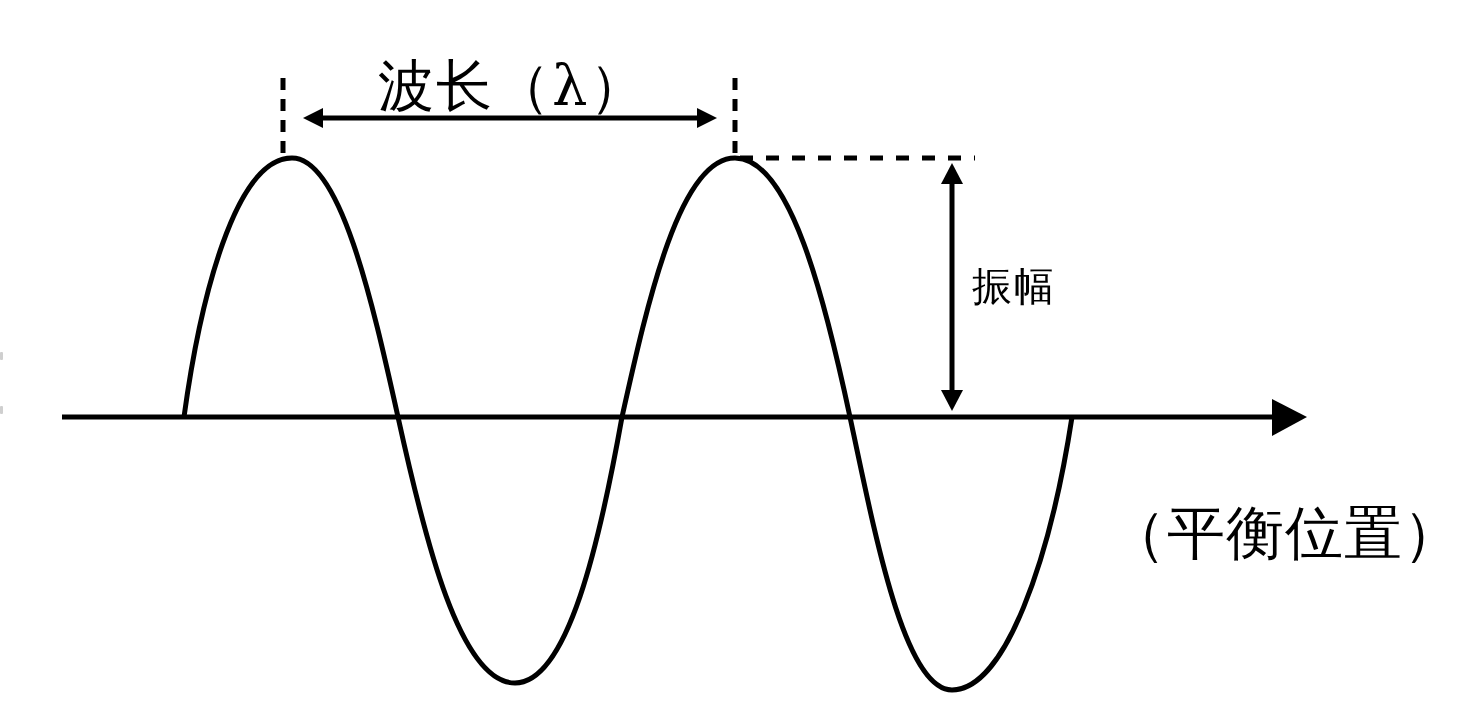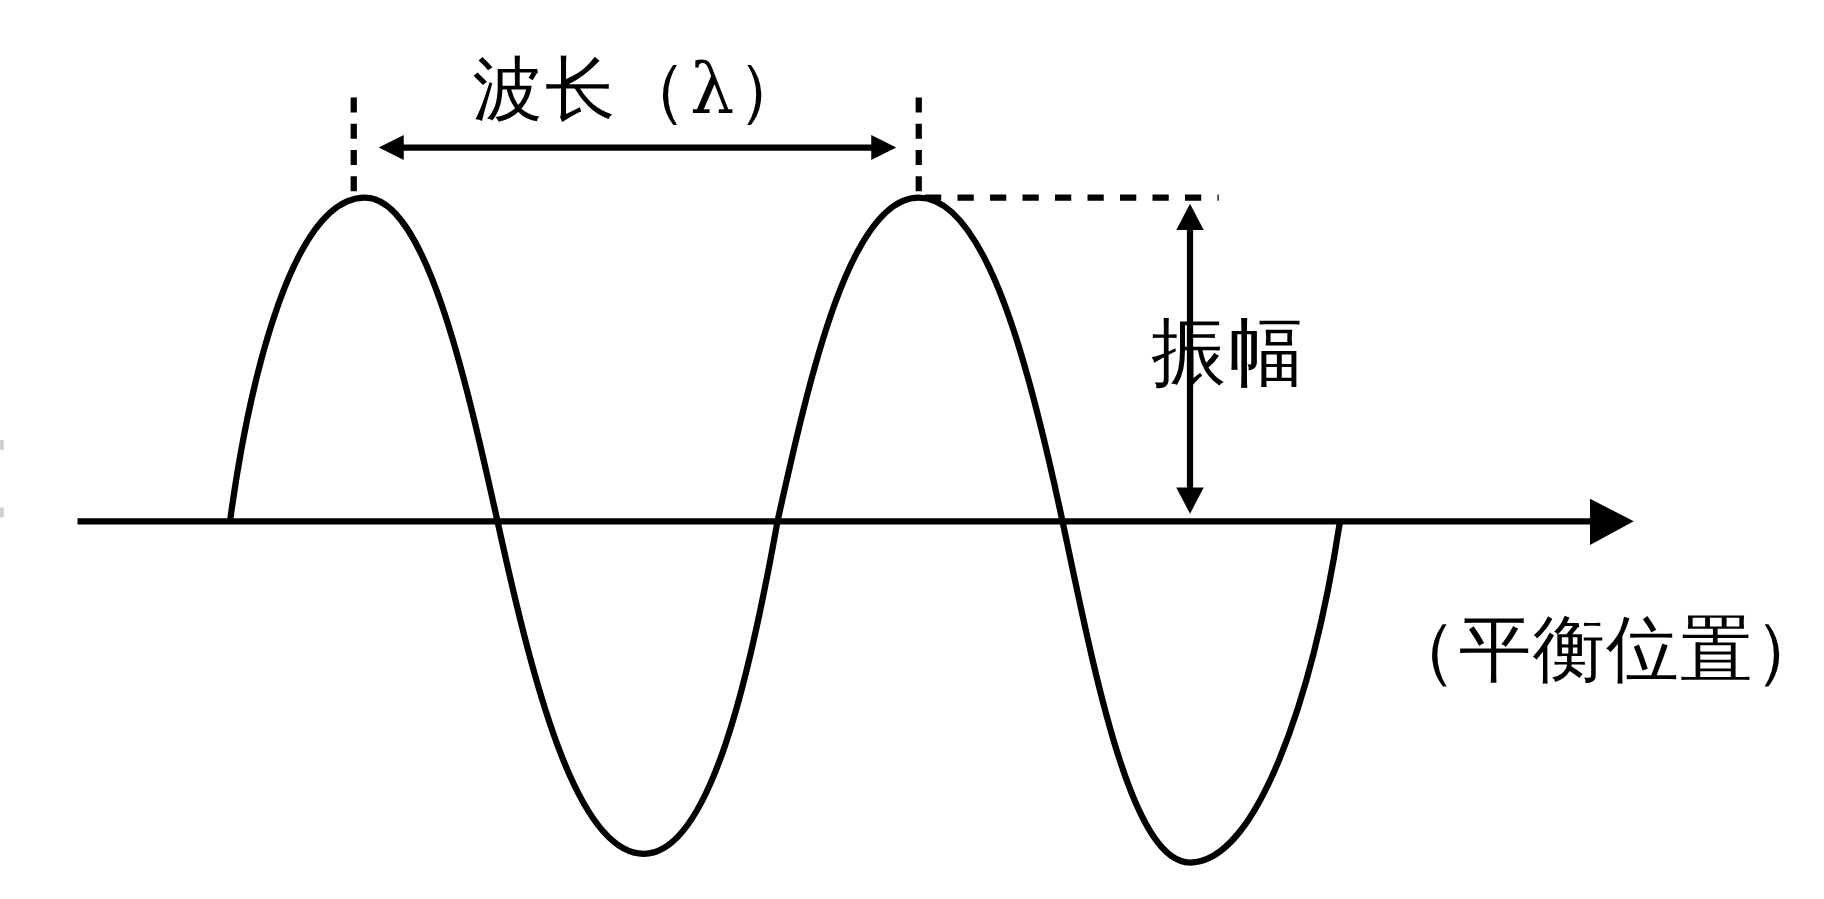--- a/index.html
+++ b/index.html
@@ -20,31 +20,32 @@
       top: 0;
       width: 1459px;
       height: 719px;
     }
     .label {
       position: absolute;
       color: #000000;
       white-space: nowrap;
       line-height: 1;
       font-family: "DejaVu Serif", "Liberation Serif", serif;
+      margin-top: 14px;
     }
     #label-wavelength {
       left: 378px;
       top: 44px;
       font-size: 56px;
       letter-spacing: 2px;
     }
     #label-amplitude {
-      left: 921px;
+      left: 972px;
       top: 252px;
-      font-size: 60px;
+      font-size: 40px;
       letter-spacing: 2px;
     }
     #label-equilibrium {
       left: 1108px;
       top: 490px;
       font-size: 58px;
       letter-spacing: 1px;
     }
     .edge-mark {
       position: absolute;

